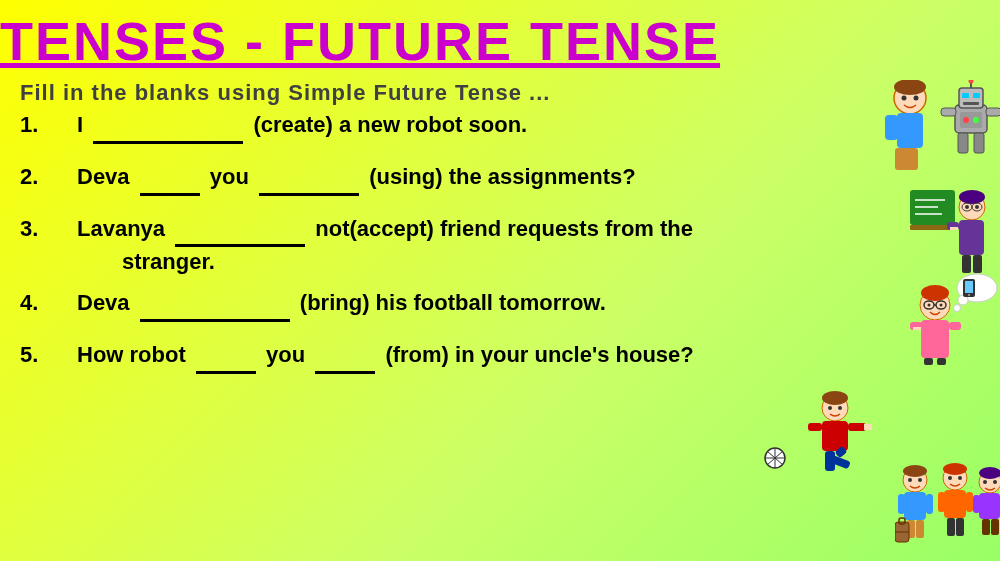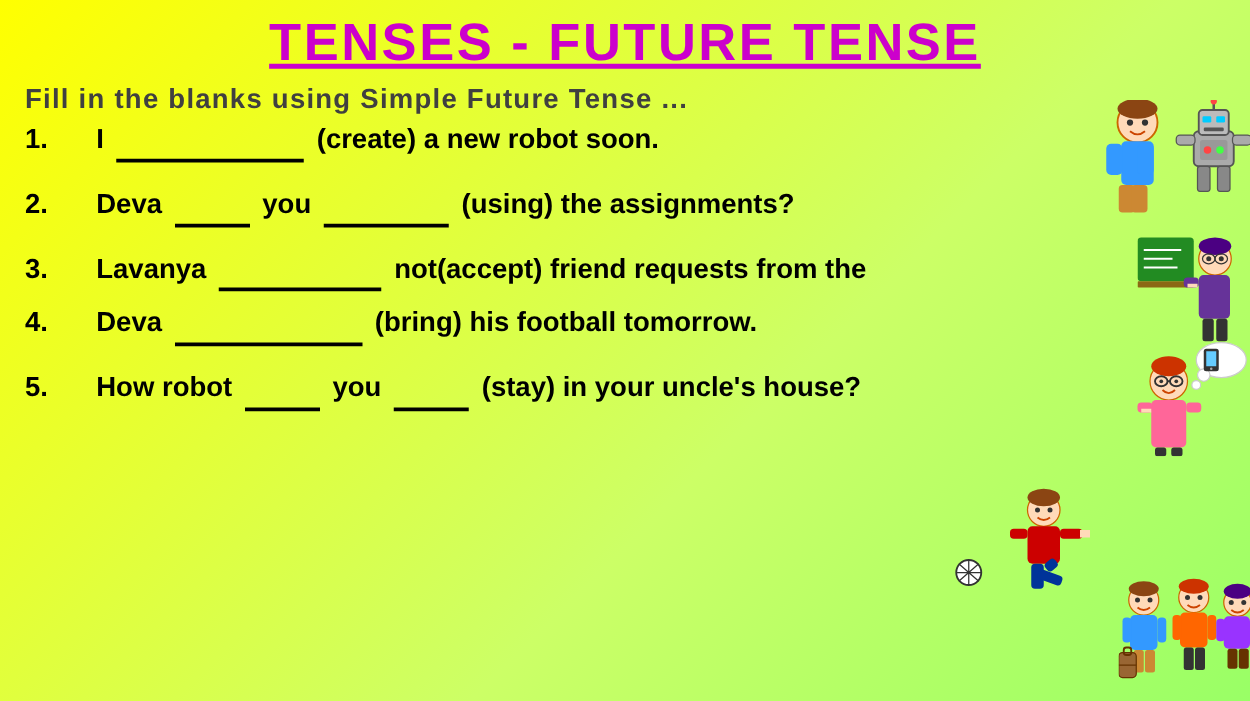--- a/index.html
+++ b/index.html
@@ -11,22 +11,22 @@
     body {
       width: 1000px;
       height: 561px;
       background: linear-gradient(135deg, #ffff00 0%, #ccff66 60%, #99ff66 100%);
       font-family: 'Arial Black', 'Arial Bold', Arial, sans-serif;
       overflow: hidden;
       position: relative;
     }
 
     .page-title {
-      text-align: center;
-      font-size: 42px;
+      text-align: left;
+      font-size: 54px;
       font-weight: 900;
       color: #cc00cc;
       text-decoration: underline;
       padding-top: 10px;
       letter-spacing: 2px;
     }
 
     .subtitle {
       font-size: 22px;
       font-weight: 900;
@@ -154,40 +154,41 @@
     </span>
   </div>
 
   <div class="question" style="margin-bottom:10px;">
     <span class="q-number">3.</span>
     <span class="q-text">
       <span>Lavanya</span>
       <span class="blank blank-lg">&nbsp;&nbsp;&nbsp;&nbsp;&nbsp;&nbsp;&nbsp;&nbsp;&nbsp;&nbsp;&nbsp;</span>
       <span>not(accept)  friend  requests  from  the</span>
       <br>
+      <span class="q3-text">stranger.</span>
     </span>
   </div>
 
   <div class="question">
     <span class="q-number">4.</span>
     <span class="q-text">
       <span>Deva</span>
       <span class="blank blank-xl">&nbsp;&nbsp;&nbsp;&nbsp;&nbsp;&nbsp;&nbsp;&nbsp;&nbsp;&nbsp;&nbsp;&nbsp;</span>
       <span>(bring)  his  football   tomorrow.</span>
     </span>
   </div>
 
   <div class="question">
     <span class="q-number">5.</span>
     <span class="q-text">
       <span>How  robot</span>
       <span class="blank blank-sm">&nbsp;&nbsp;&nbsp;&nbsp;&nbsp;&nbsp;</span>
       <span>you</span>
       <span class="blank blank-sm">&nbsp;&nbsp;&nbsp;&nbsp;&nbsp;&nbsp;</span>
-      <span>(stay)  in  your  uncle's  house?</span>
+      <span>(from)  in  your  uncle's  house?</span>
     </span>
   </div>
 
 </div>
 
 <div class="illus illus-q1">
   <svg width="130" height="105" viewBox="0 0 130 105">
 
     <circle cx="35" cy="18" r="16" fill="#FFDAB9" stroke="#cc6600" stroke-width="1.5"></circle>
     <rect x="22" y="33" width="26" height="35" rx="4" fill="#3399ff"></rect>

